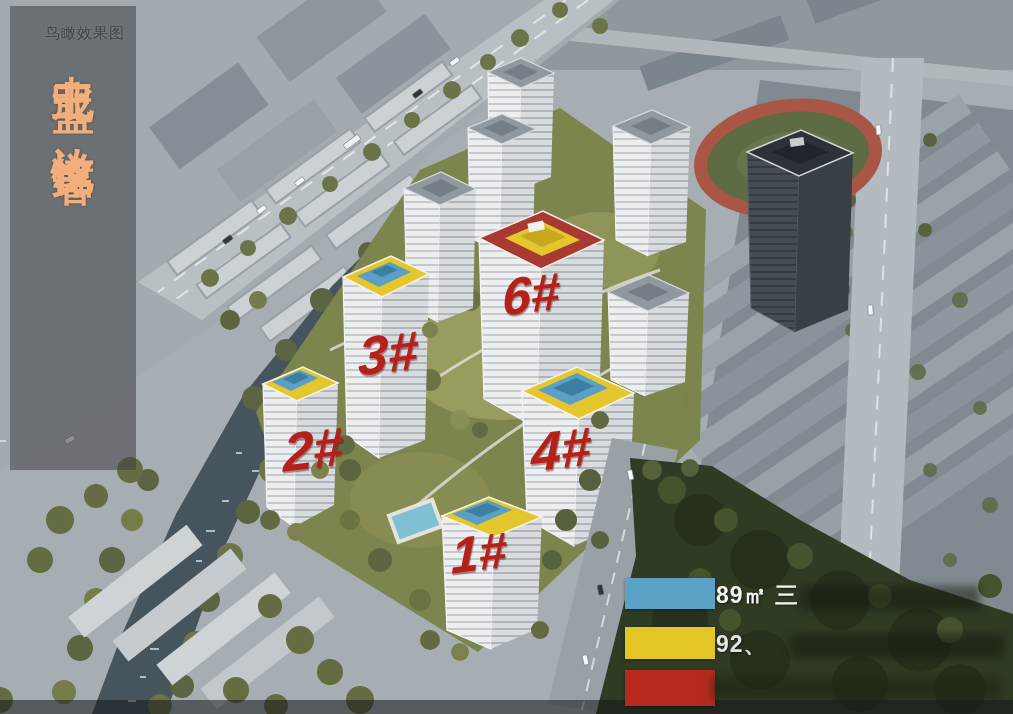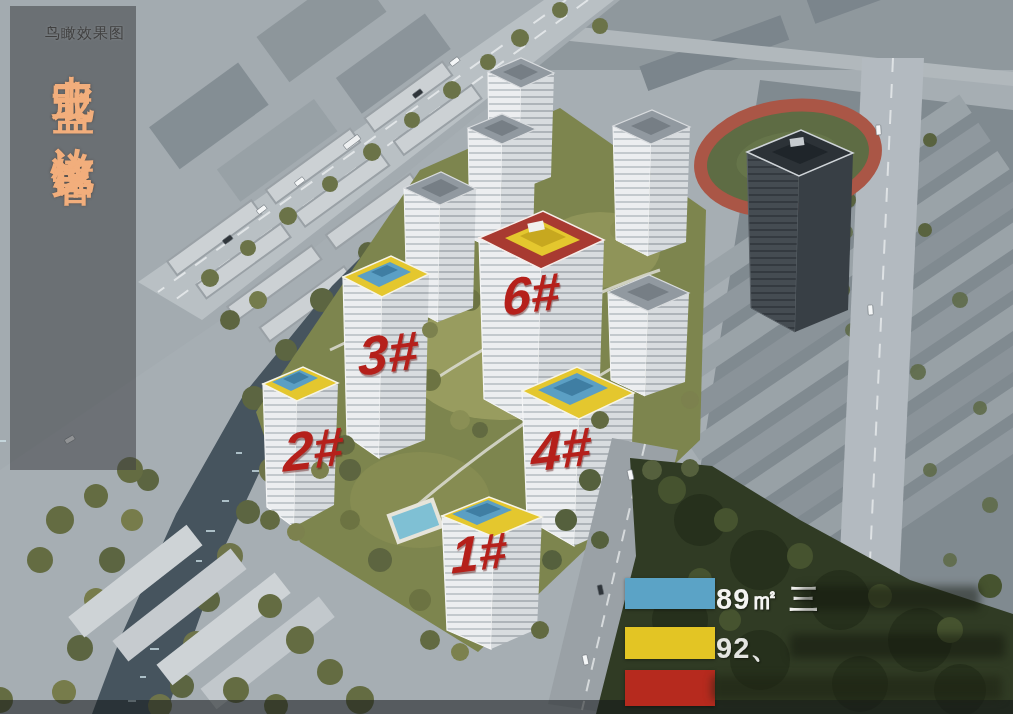--- a/index.html
+++ b/index.html
@@ -45,21 +45,21 @@
   #label-4{left:531px;top:422px;font-size:54px;}
   #label-6{left:502px;top:268px;font-size:52px;}
 
   
   .legend{position:absolute;left:0;top:0;width:1013px;height:714px;z-index:25;pointer-events:none;}
   .legend-swatch{position:absolute;width:90px;box-shadow:0 1px 3px rgba(0,0,0,0.4);}
   #swatch-blue{left:625px;top:578px;height:31px;}
   #swatch-yellow{left:625px;top:627px;height:32px;}
   #swatch-red{left:625px;top:670px;height:36px;}
   .legend-text{
-    position:absolute;color:#f4f4f2;font-weight:700;font-size:29px;
+    position:absolute;color:#f4f4f2;font-weight:700;font-size:23px;
     text-shadow:1px 1px 2px rgba(0,0,0,0.55);white-space:nowrap;letter-spacing:1px;
   }
   #legend-text-1{left:716px;top:580px;}
   #legend-text-2{left:716px;top:629px;opacity:0.92;text-align:right;}
   #legend-text-3{left:716px;top:673px;opacity:0.25;}
   .legend-ghost{
     position:absolute;background:rgba(18,22,12,0.5);filter:blur(4px);border-radius:4px;
   }
   #ghost-1{left:800px;top:586px;width:180px;height:24px;}
   #ghost-2{left:790px;top:634px;width:215px;height:24px;}

